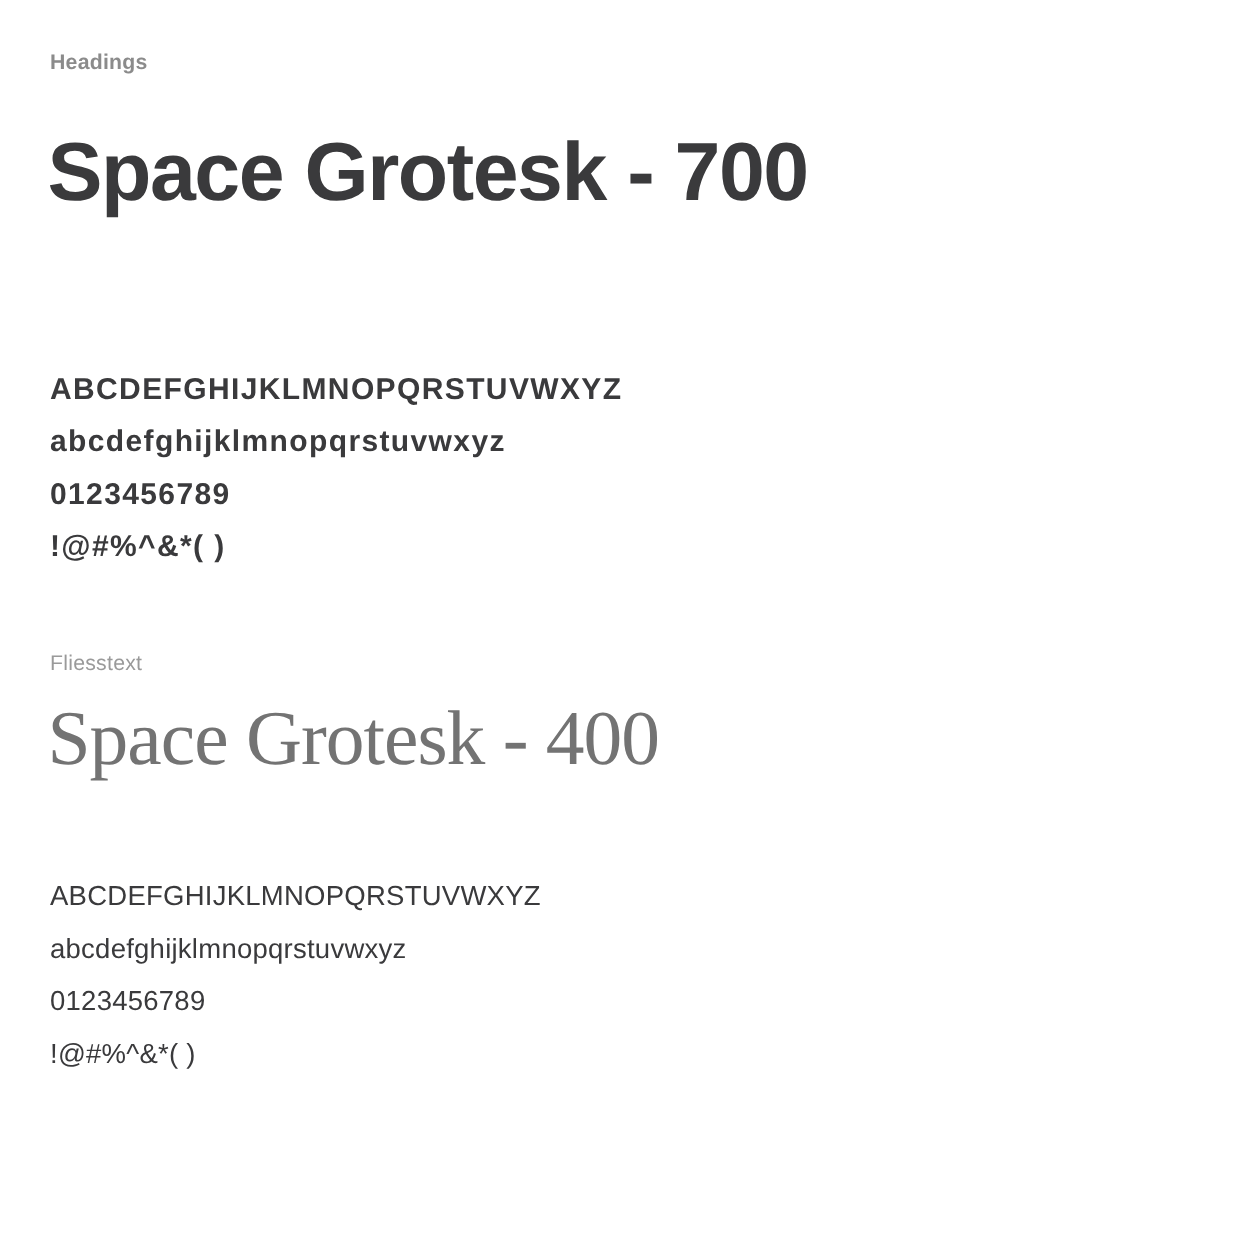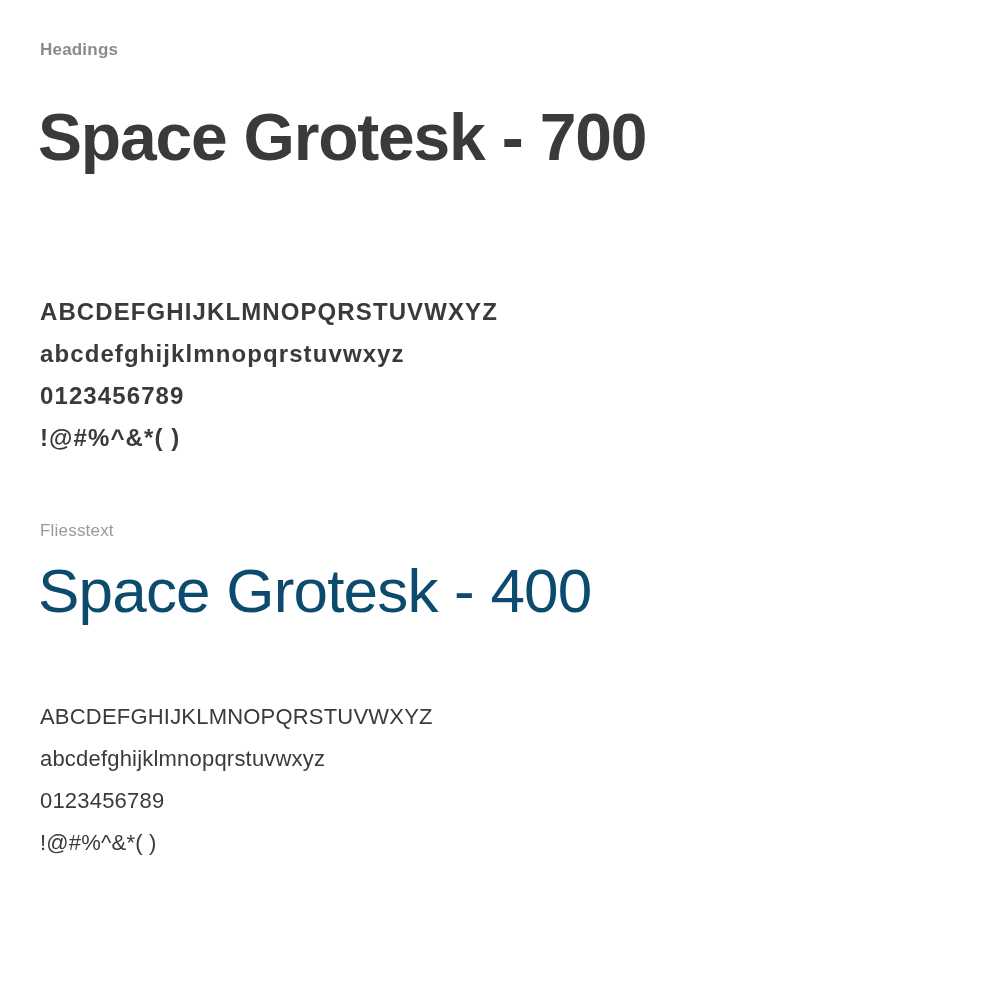--- a/index.html
+++ b/index.html
@@ -52,26 +52,26 @@
     line-height: 1;
     letter-spacing: -1.2px;
     color: #3a3a3c;
     white-space: nowrap;
     margin-top: 24px;
   }
 
   .specimen-regular {
     position: absolute;
     left: 38px;
-    font-family: Liberation Sans, sans-serif;
+    font-family: Liberation Serif, serif;
     font-weight: normal;
     font-size: 62px;
     line-height: 1;
     letter-spacing: -0.8px;
-    color: #0c4a6e;
+    color: #737373;
     white-space: nowrap;
   }
 
   .glyphs-bold {
     position: absolute;
     left: 40px;
     font-family: "Liberation Sans", sans-serif;
     font-weight: bold;
     font-size: 24px;
     letter-spacing: 1.1px;

